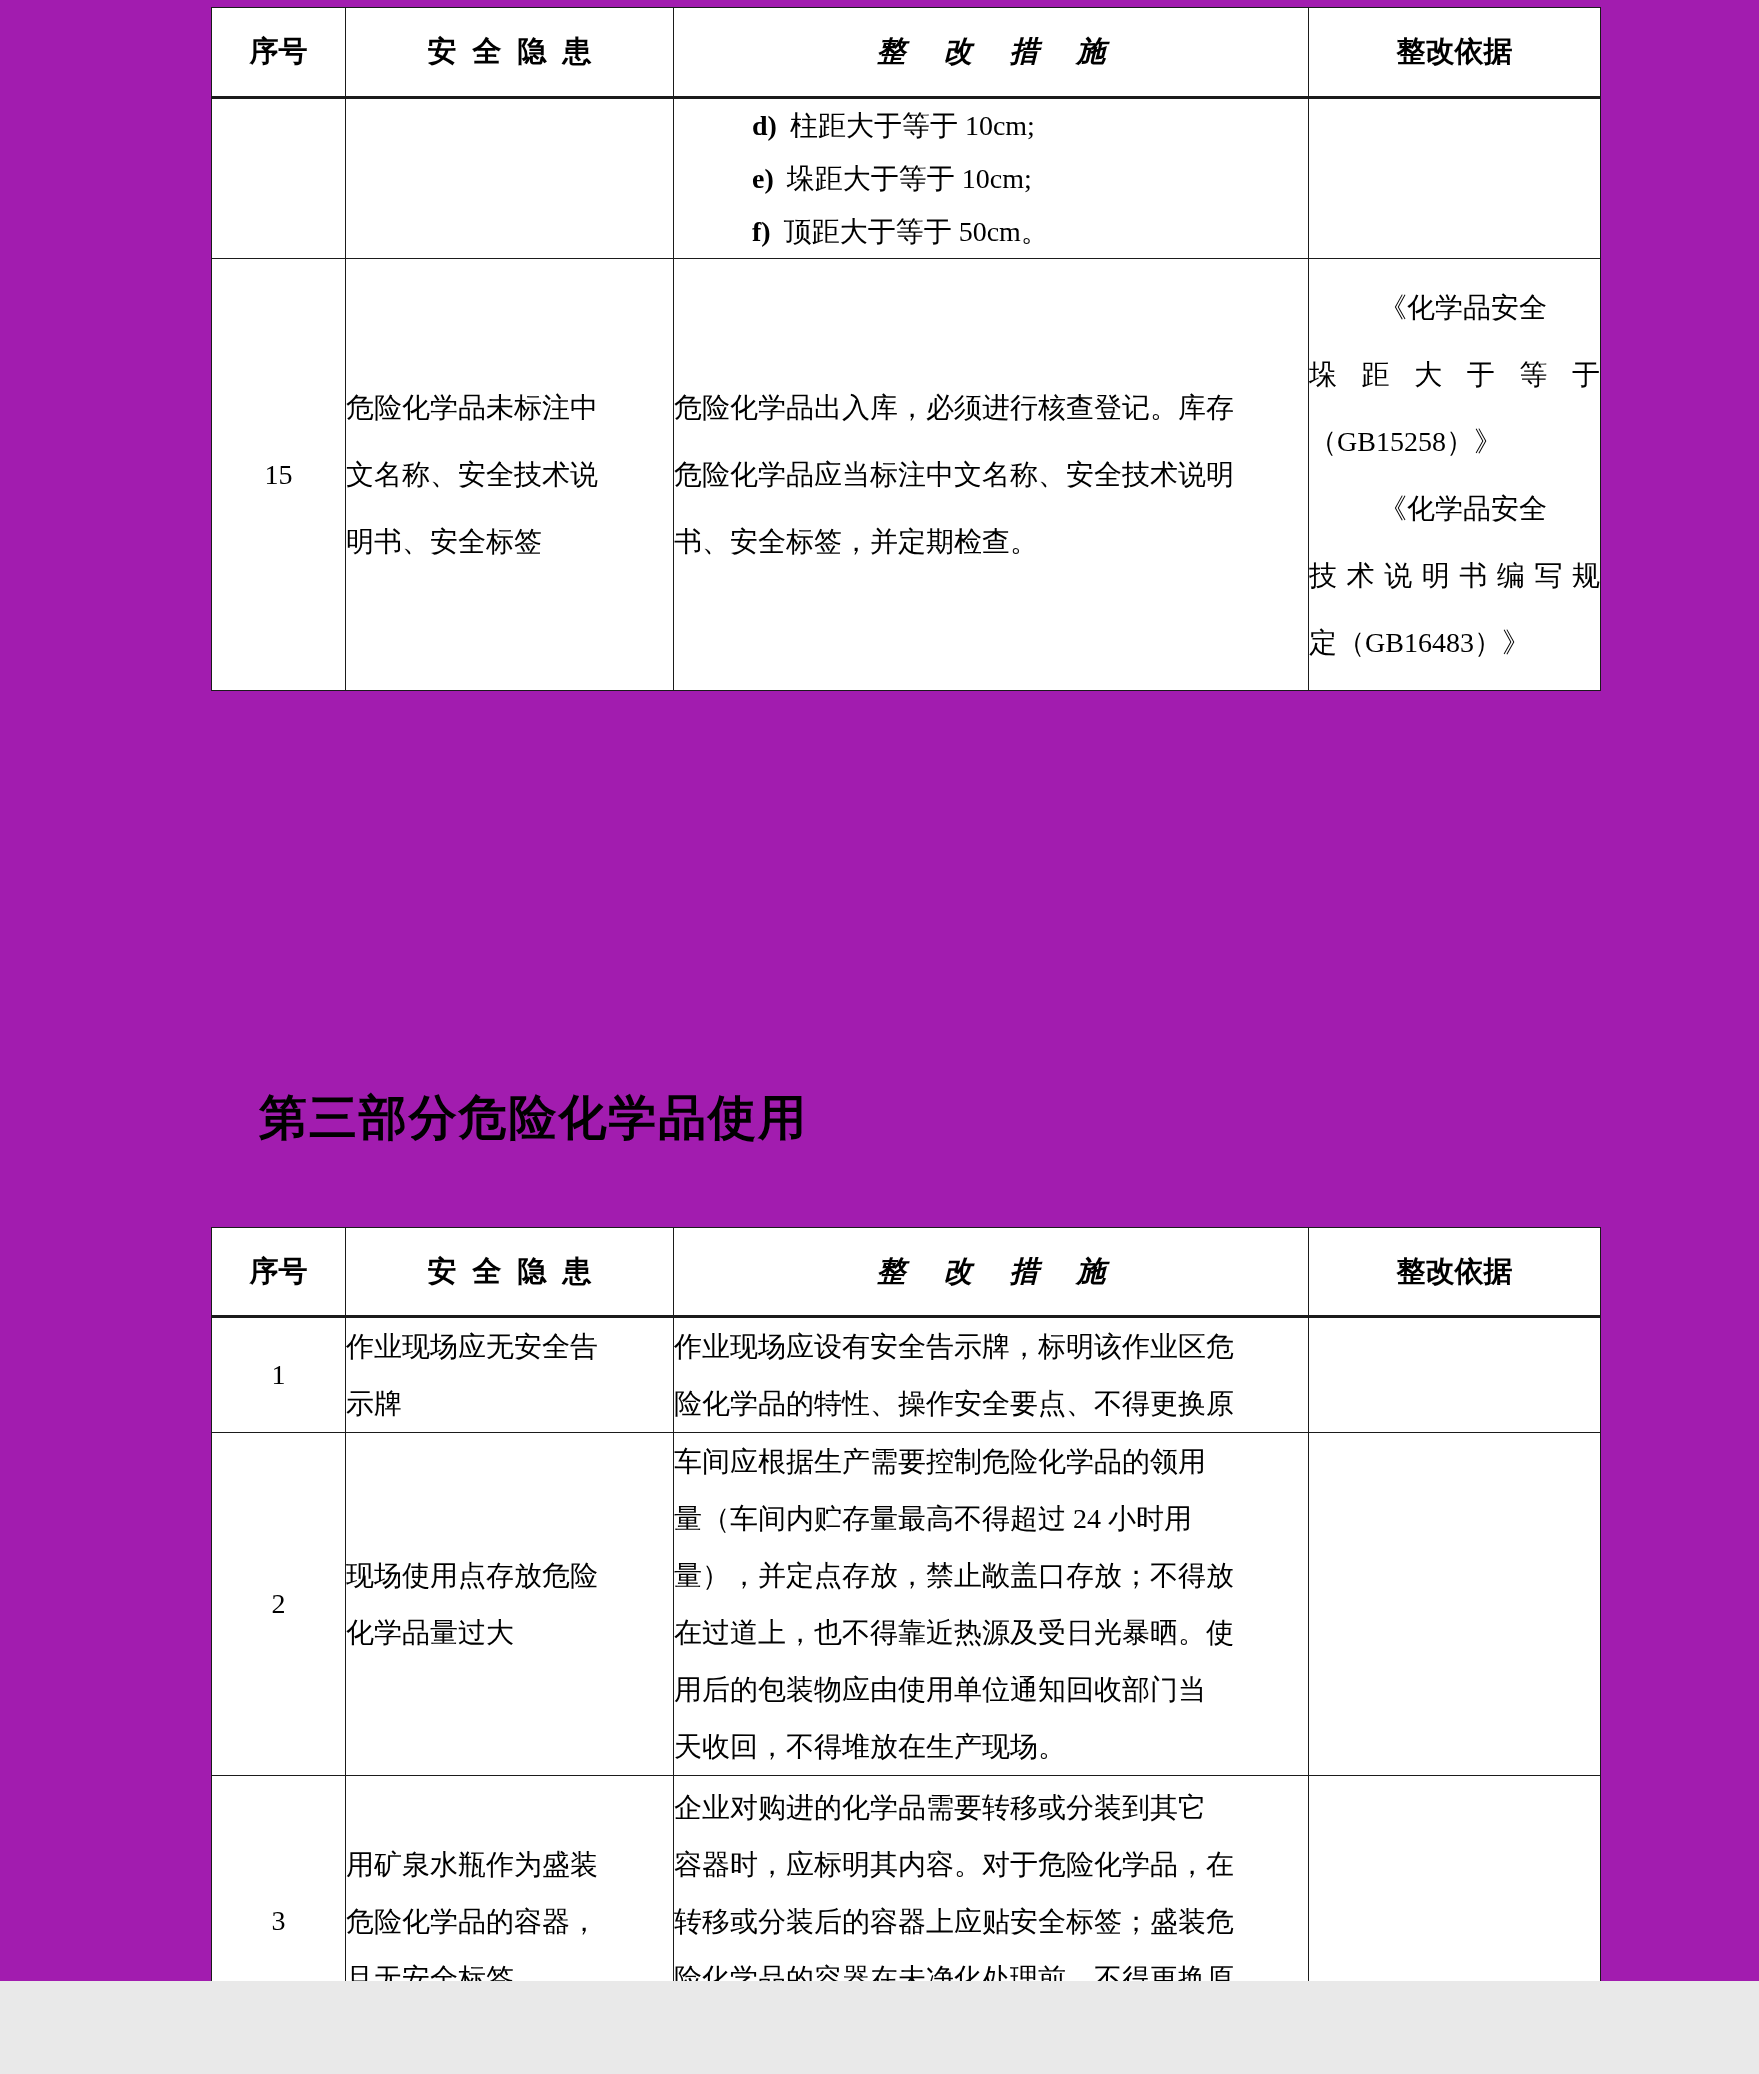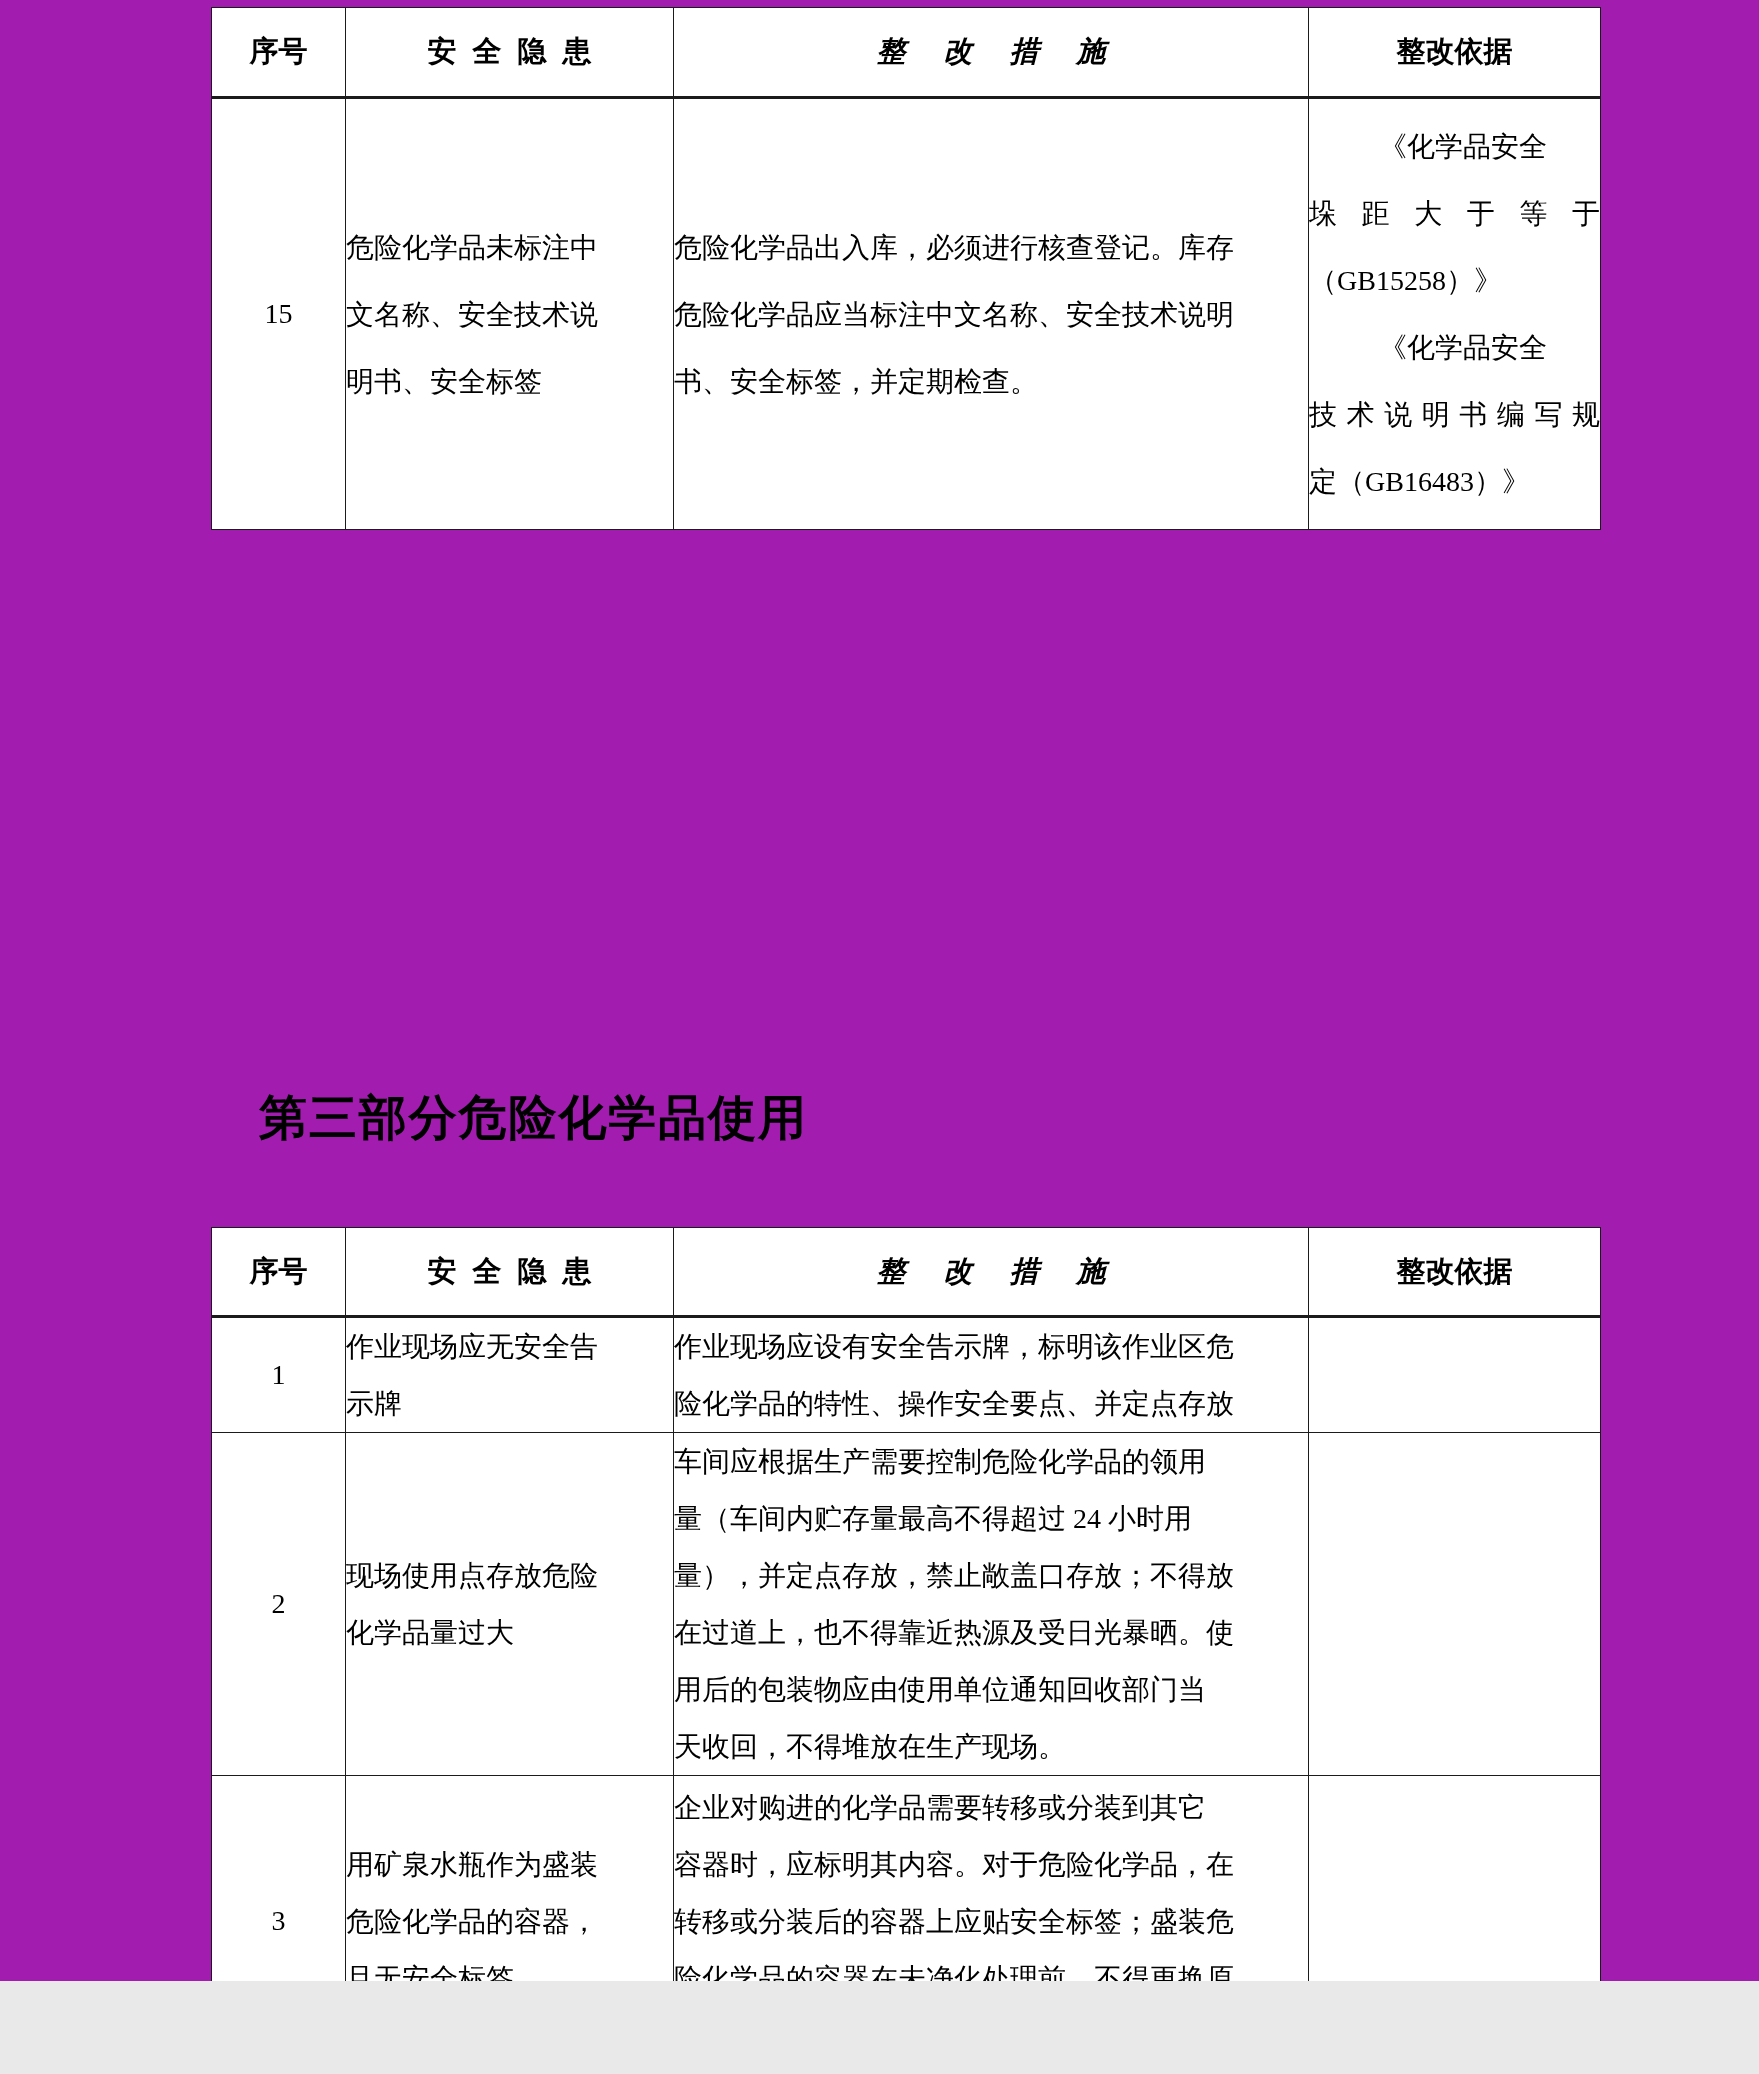--- a/index.html
+++ b/index.html
@@ -74,20 +74,33 @@
     </colgroup>
     <thead>
       <tr style="height:90px">
         <th><span>序号</span></th>
         <th><span class="hdr-sp1">安全隐患</span></th>
         <th><span class="hdr-sp2">整改措施</span></th>
         <th><span>整改依据</span></th>
       </tr>
     </thead>
     <tbody>
+      <tr style="height:160px">
+        <td class="cell-seq"></td>
+        <td class="cell-hazard"></td>
+        <td class="cell-measures">
+          <div class="abc">
+
+          <div class="line"><b>d)</b><span>柱距大于等于 10cm;</span></div>
+              <div class="line"><b>e)</b><span>垛距大于等于 10cm;</span></div>
+              <div class="line"><b>f)</b><span>顶距大于等于 50cm。</span></div>
+            </div>
+        </td>
+        <td class="cell-basis"></td>
+      </tr>
       <tr style="height:432px">
         <td class="cell-seq">15</td>
         <td class="cell-hazard">
 
         <div class="line">危险化学品未标注中</div>
             <div class="line">文名称、安全技术说</div>
             <div class="line">明书、安全标签</div>
           </td>
         <td class="cell-measures vt pt14">
 
@@ -129,21 +142,21 @@
       <tr style="height:114px">
         <td class="cell-seq">1</td>
         <td class="cell-hazard">
 
         <div class="line">作业现场应无安全告</div>
             <div class="line">示牌</div>
           </td>
         <td class="cell-measures">
 
         <div class="line">作业现场应设有安全告示牌，标明该作业区危</div>
-            <div class="line">险化学品的特性、操作安全要点、并定点存放</div>
+            <div class="line">险化学品的特性、操作安全要点、不得更换原</div>
           </td>
         <td class="cell-basis"></td>
       </tr>
       <tr style="height:340px">
         <td class="cell-seq">2</td>
         <td class="cell-hazard">
 
         <div class="line">现场使用点存放危险</div>
             <div class="line">化学品量过大</div>
           </td>

